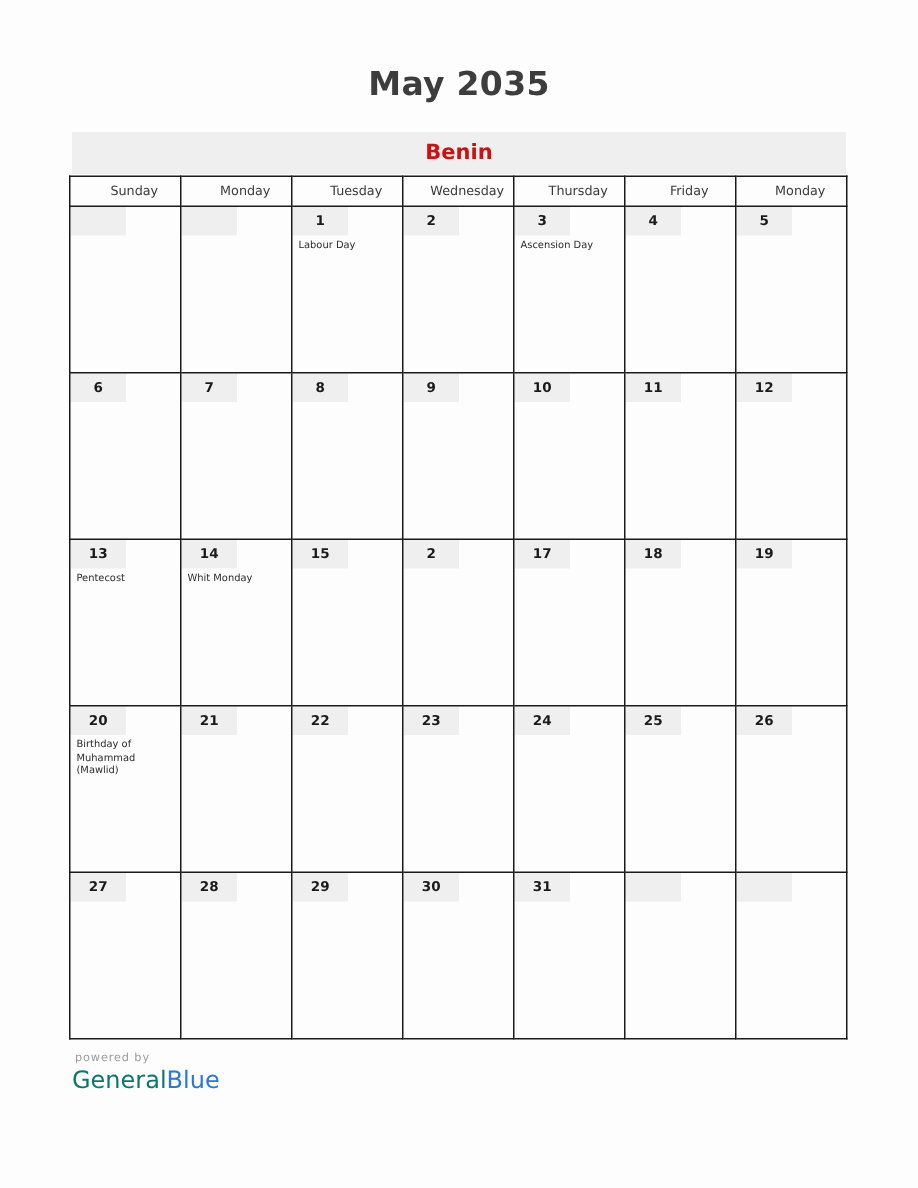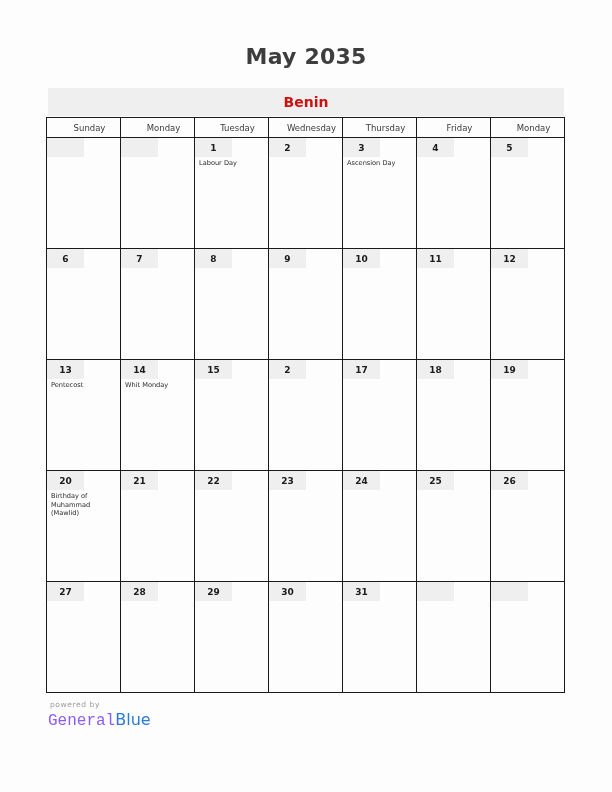--- a/index.html
+++ b/index.html
@@ -124,22 +124,21 @@
     line-height: 9px;
     margin-left: 2px;
   }
   .brand {
     font-size: 16px;
     line-height: 19px;
     margin-top: 1px;
     white-space: nowrap;
   }
   .brand-general {
-    color: #8b5cf6;
-    font-family: Liberation Mono, monospace;
+    color: #0f766e;
   }
   .brand-blue {
     color: #2a7ad0;
     text-align: center;
   }
 </style>
 </head>
 <body>
 
 <div class="page">

